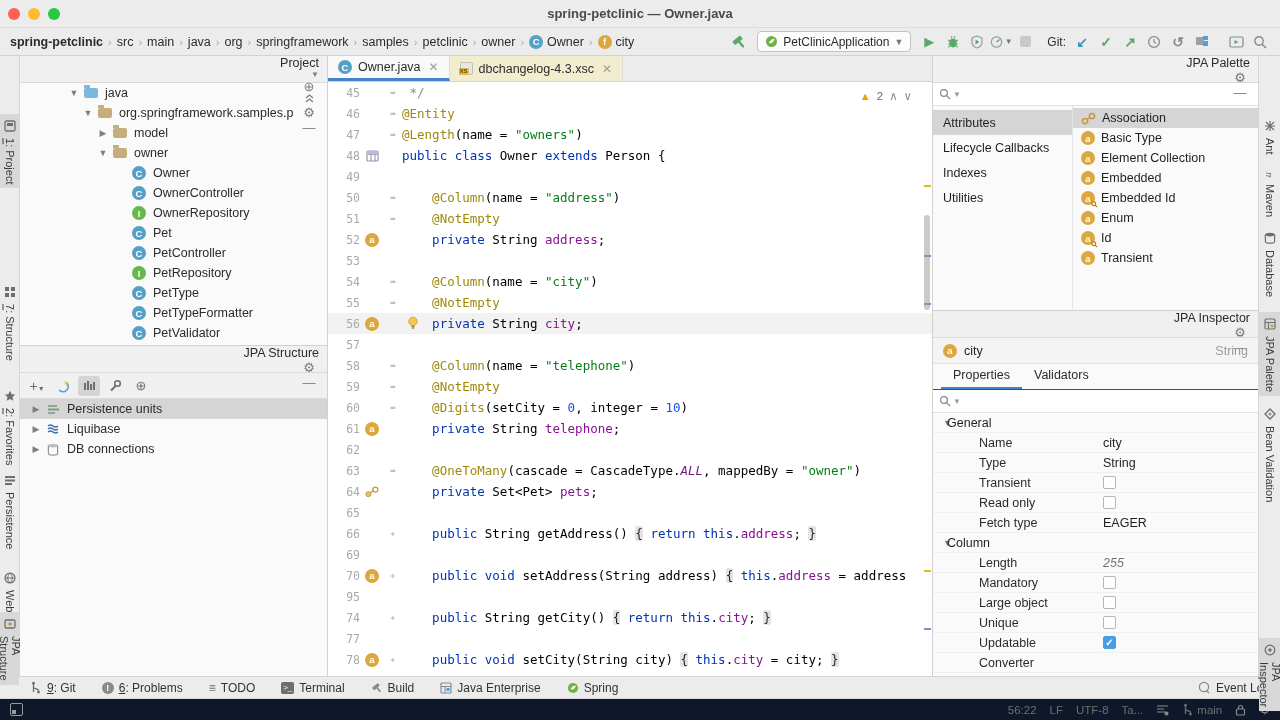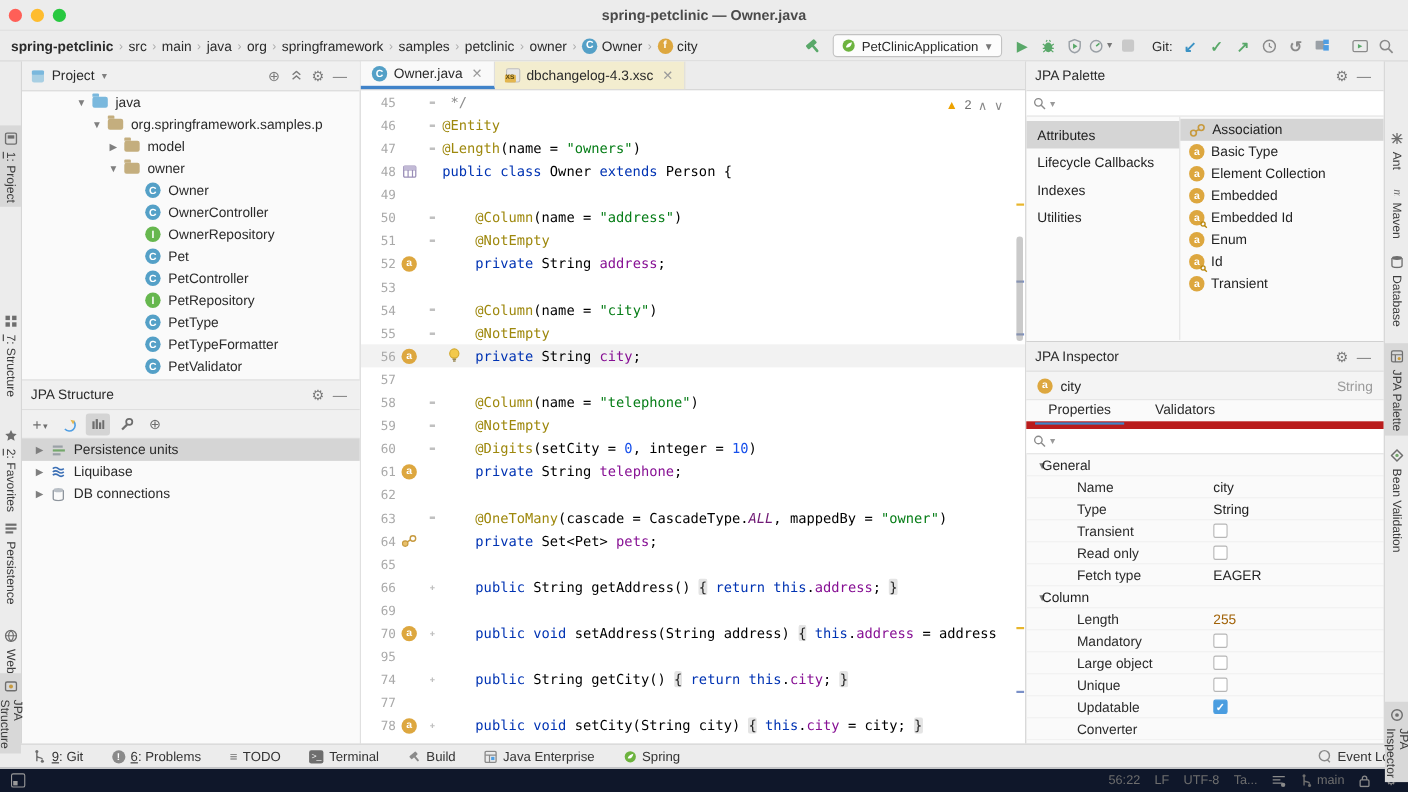--- a/index.html
+++ b/index.html
@@ -26,21 +26,21 @@
 
   
   .stripe { position:absolute; top:56px; bottom:44px; background:#ececec; z-index:3; }
   #lstripe { left:0; width:20px; border-right:1px solid #d6d6d6; }
   #rstripe { right:0; width:22px; border-left:1px solid #d6d6d6; }
   .stripe-item { position:absolute; left:0; width:100%; writing-mode:vertical-rl; display:flex; align-items:center; justify-content:flex-start; gap:4px; font-size:11px; color:#3c3c3c; padding:4px 0; cursor:pointer; }
   .stripe-item.sel { background:#d8d8d8; }
   .stripe-ic { width:12px; height:12px; margin:2px auto; flex:none; }
 
   
-  .pane-hdr { height:27px; display:flex; align-items:center; padding:0 8px; background:#f0f0f0; border-bottom:1px solid #dadada; font-size:12.5px; color:#2b2b2b; }
+  .pane-hdr { height:27px; display:flex; align-items:flex-end; padding:0 8px; background:#f0f0f0; border-bottom:1px solid #dadada; font-size:12.5px; color:#2b2b2b;flex-direction:column; }
   .pane-hdr .sp { flex:1; }
   .hbtn { color:#7c7c7c; font-size:13px; width:20px; text-align:center; cursor:pointer; }
 
   
   #leftpanel { position:absolute; left:20px; top:56px; width:308px; bottom:44px; background:#fafafa; border-right:1px solid #d1d1d1; }
   #project { position:absolute; left:0; top:0; right:0; height:289px; overflow:hidden; }
   #project .tree { position:relative; }
   .trow { height:20px; display:flex; align-items:center; font-size:12.5px; color:#2b2b2b; white-space:nowrap; cursor:pointer; }
   .trow.sel { background:#d5d5d5; }
   .tarrow { width:16px; flex:none; text-align:center; color:#7f7f7f; font-size:9px; }
@@ -90,29 +90,29 @@
   #palcats { width:140px; border-right:1px solid #e4e4e4; padding-top:4px; }
   .palcat { height:25px; display:flex; align-items:center; padding-left:10px; font-size:12.5px; cursor:pointer; }
   .palcat.sel { background:#d5d5d5; }
   #palitems { flex:1; padding-top:2px; }
   .palitem { height:20px; display:flex; align-items:center; gap:6px; padding-left:8px; font-size:12.5px; cursor:pointer; }
   .palitem.sel { background:#d5d5d5; }
   .keydot { position:absolute; right:-3px; bottom:-3px; width:7px; height:7px; }
   #inspector { position:absolute; left:0; top:254px; right:0; bottom:0; border-top:1px solid #d1d1d1; }
   #attr-row { height:26px; background:#f4f4f4; border-bottom:1px solid #e0e0e0; display:flex; align-items:center; gap:7px; padding:0 10px; font-size:12.5px; }
   #attr-row .t { margin-left:auto; color:#9b9b9b; }
-  #itabs { height:26px; border-bottom:7px solid #b91c1c; display:flex; align-items:center; padding-left:8px; gap:16px; background:#fafafa; }
+  #itabs { height:26px; border-bottom:1px solid #b91c1c; display:flex; align-items:flex-start; padding-left:8px; gap:0; background:#fafafa; }
   .itab { padding:4px 12px 5px; font-size:12.5px; color:#2b2b2b; cursor:pointer; border-bottom:2px solid transparent; }
   .itab.active { border-bottom:2px solid #3e86c9; }
   #iprops { overflow:hidden; }
   .prow { height:20px; display:flex; align-items:center; border-bottom:1px solid #f0f0f0; font-size:12.5px; }
   .prow .lab { width:170px; padding-left:46px; color:#2b2b2b; }
   .prow.group .garr { width:14px; text-align:center; color:#7f7f7f; font-size:9px; padding-left:10px; }
   .prow .val { color:#1f1f1f; }
-  .prow .val.muted { color:#a16207; }
+  .prow .val.muted { color:#737373; font-style:italic; }
   .cb { width:13px; height:13px; border:1px solid #b6b6b6; border-radius:2px; background:#fff; display:inline-flex; align-items:center; justify-content:center; }
   .cb.on { background:#4a9de0; border-color:#4a9de0; color:#fff; font-size:10px; font-weight:bold; }
 
   
   #bottombar { position:absolute; left:0; right:0; bottom:22px; height:22px; background:#ececec; border-top:1px solid #d4d4d4; display:flex; align-items:center; padding:0 10px 0 30px; gap:26px; font-size:12px; color:#333; }
   .bbitem { display:flex; align-items:center; gap:5px; cursor:pointer; white-space:nowrap; }
   #eventlog { margin-left:auto; display:flex; align-items:center; gap:5px; cursor:pointer; }
   #statusbar { position:absolute; left:0; right:0; bottom:0; height:22px; background:#0f172a; border-top:1px solid #dadada; display:flex; align-items:center; padding:0 10px; font-size:11.5px; color:#6e6e6e; }
   #statusbar .right { margin-left:auto; display:flex; align-items:center; gap:13px; }
   .sqbtn { width:13px; height:13px; border:1.5px solid #9a9a9a; border-radius:2px; position:relative; }

